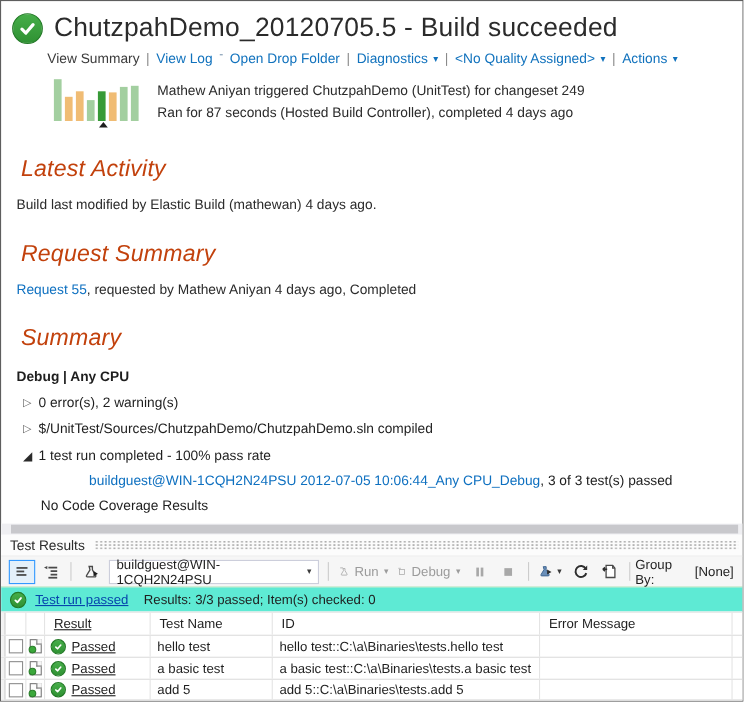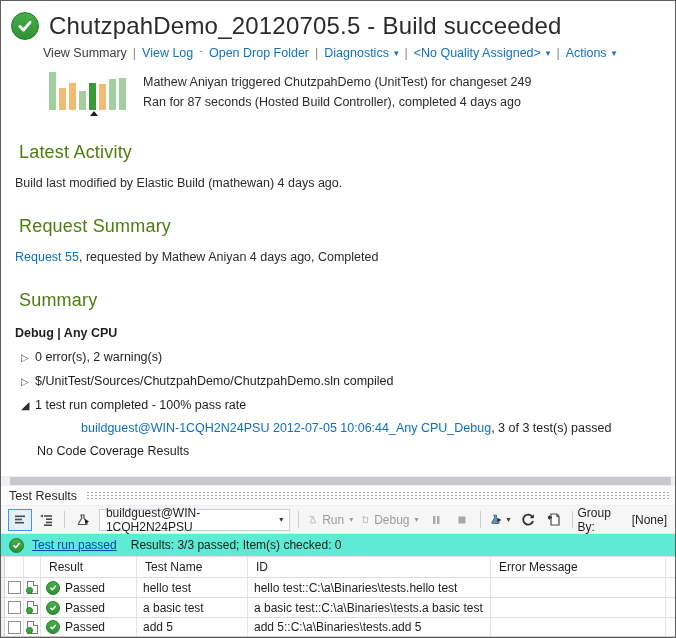--- a/index.html
+++ b/index.html
@@ -39,21 +39,21 @@
   .build-info { display:flex; margin:10px 0 0 48px; }
   .sparkline { position:relative; width:80px; height:46px; display:flex; align-items:flex-end; gap:3px; cursor:pointer; }
   .spark-bar { width:7px; }
   .spark-marker {
     position:absolute; bottom:0; width:0; height:0;
     border-left:4px solid transparent; border-right:4px solid transparent;
     border-bottom:5px solid #1E1E1E;
   }
   .build-info-text { margin-left:14px; font-size:12.5px; line-height:20px; padding-top:2px; color:#2B2B2B; }
 
-  h2.section-heading { font-size:18px; font-weight:400; color:#4d7c0f; margin:26px 0 0 18px; letter-spacing:0.2px; }
+  h2.section-heading { font-size:21px; font-weight:400; color:#c2410c; margin:26px 0 0 18px; letter-spacing:0.2px;font-style:italic; }
   .section-body { font-size:12.5px; margin:13px 0 0 14px; color:#2B2B2B; }
   .content-link { color:#0E70C0; text-decoration:none; cursor:pointer; }
 
   .config-line { font-size:12.5px; font-weight:bold; margin:15px 0 0 14px; }
   .tree-item { font-size:12.5px; margin-left:20px; margin-top:10px; display:flex; align-items:center; }
   .tw { width:14px; color:#5A5A5A; font-size:10px; flex:0 0 auto; cursor:pointer; }
   .tw.expanded { color:#2B2B2B; font-size:11px; }
   .test-run-line { font-size:12.5px; margin:9px 0 0 80px; }
   .coverage-line { font-size:12.5px; margin:9px 0 0 36px; }
 
@@ -111,21 +111,21 @@
   .status-text { margin-left:14px; color:#1E1E1E; }
 
   
   .rtable { font-size:12px; background:#FFFFFF; }
   .trow { display:flex; height:20px; align-items:center; border-top:1px solid #DCDCDC; }
   .thead { height:21px; border-top:1px solid #E2E2E2; font-size:12px; color:#1E1E1E; }
   .cell { height:100%; display:flex; align-items:center; border-right:1px solid #E4E4E4; overflow:hidden; white-space:nowrap; }
   .c-strip { width:4px; background:#F2F2F2; border-right:1px solid #D0D0D0; }
   .c-cb { width:19px; justify-content:center; }
   .c-icon { width:17px; justify-content:center; }
-  .c-result { width:96px; padding-left:5px; }
+  .c-result { width:96px; padding-left:5px;text-decoration:underline; }
   .c-name { width:111px; padding-left:6px; }
   .c-id { width:243px; padding-left:6px;text-align:center; }
   .c-err { width:175px; padding-left:6px; }
   .c-fill { flex:1; border-right:none; }
   .thead .cell { padding-left:8px; }
   .thead .c-strip, .thead .c-cb, .thead .c-icon { padding-left:0; }
   .rtable .trow:last-child { border-bottom:1px solid #C8C8C8; }
 
   .checkbox { width:13px; height:13px; border:1px solid #8E8E8E; background:#FFFFFF; cursor:pointer; }
   .doc-icon { position:relative; width:11px; height:13px; background:#FDFDFD; border:1px solid #7A7A7A; }

